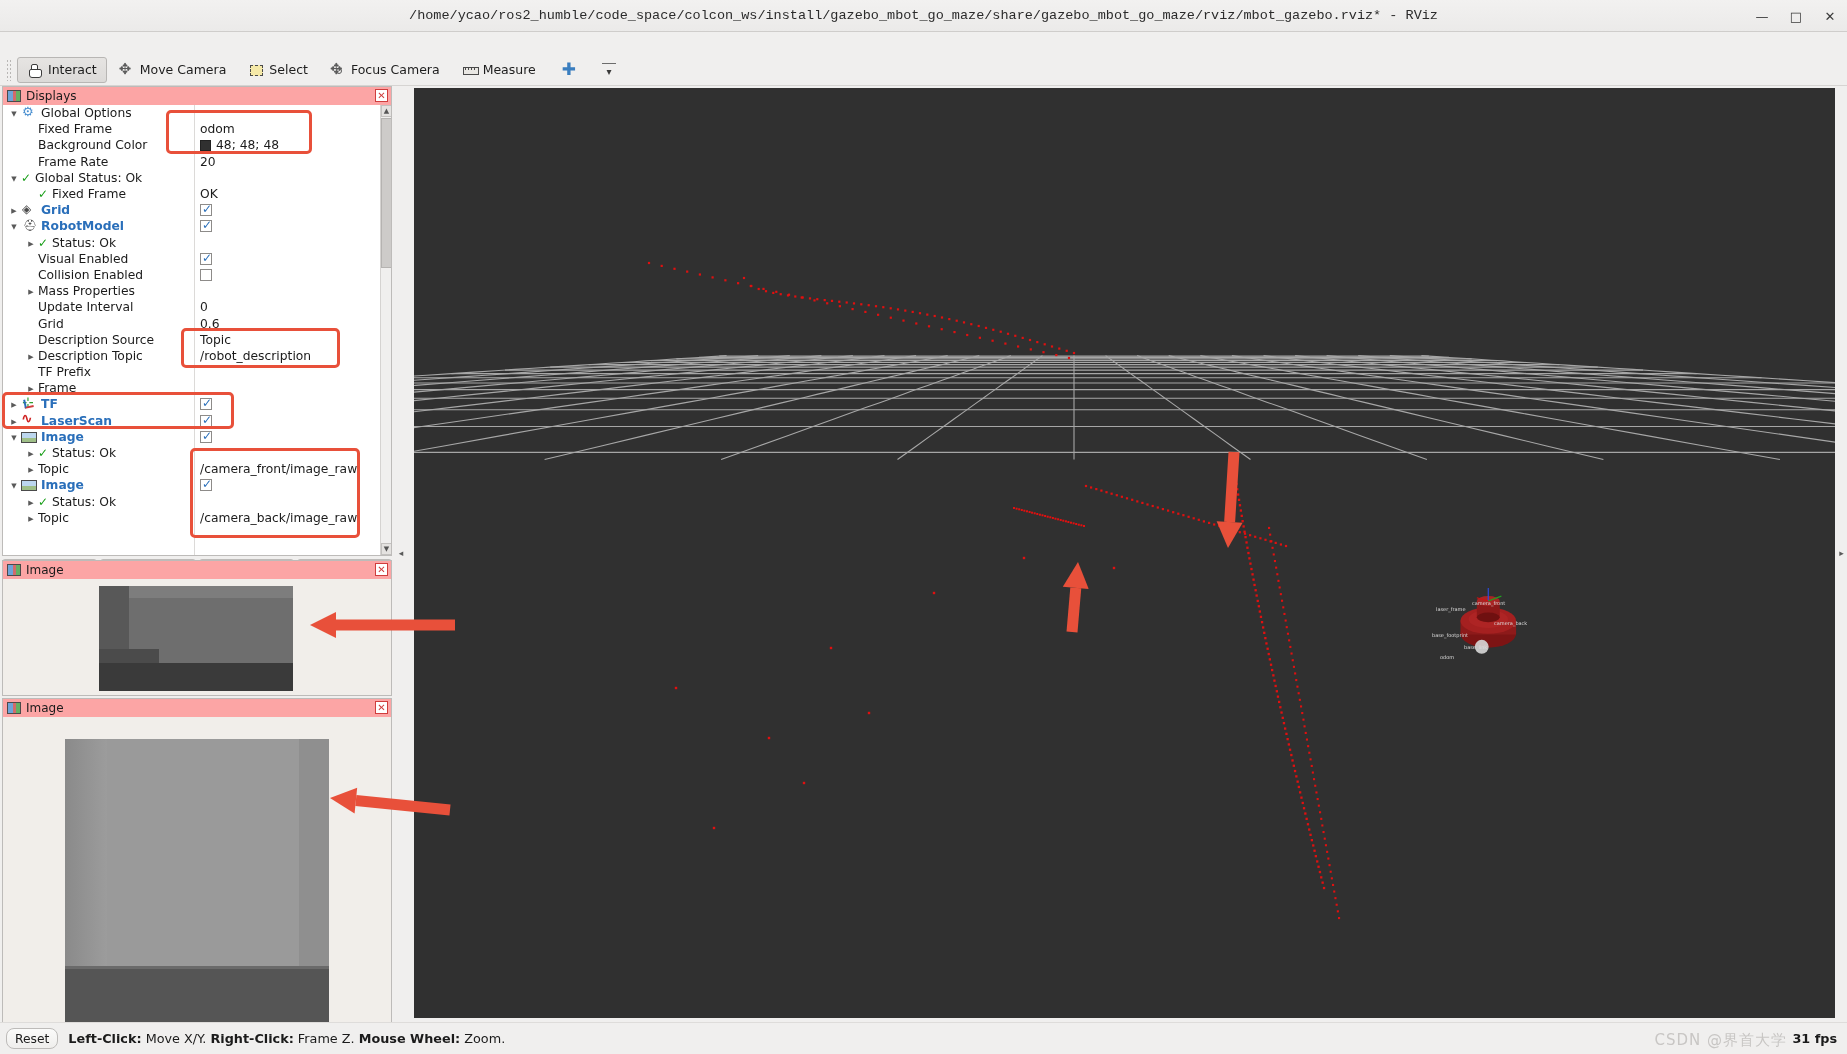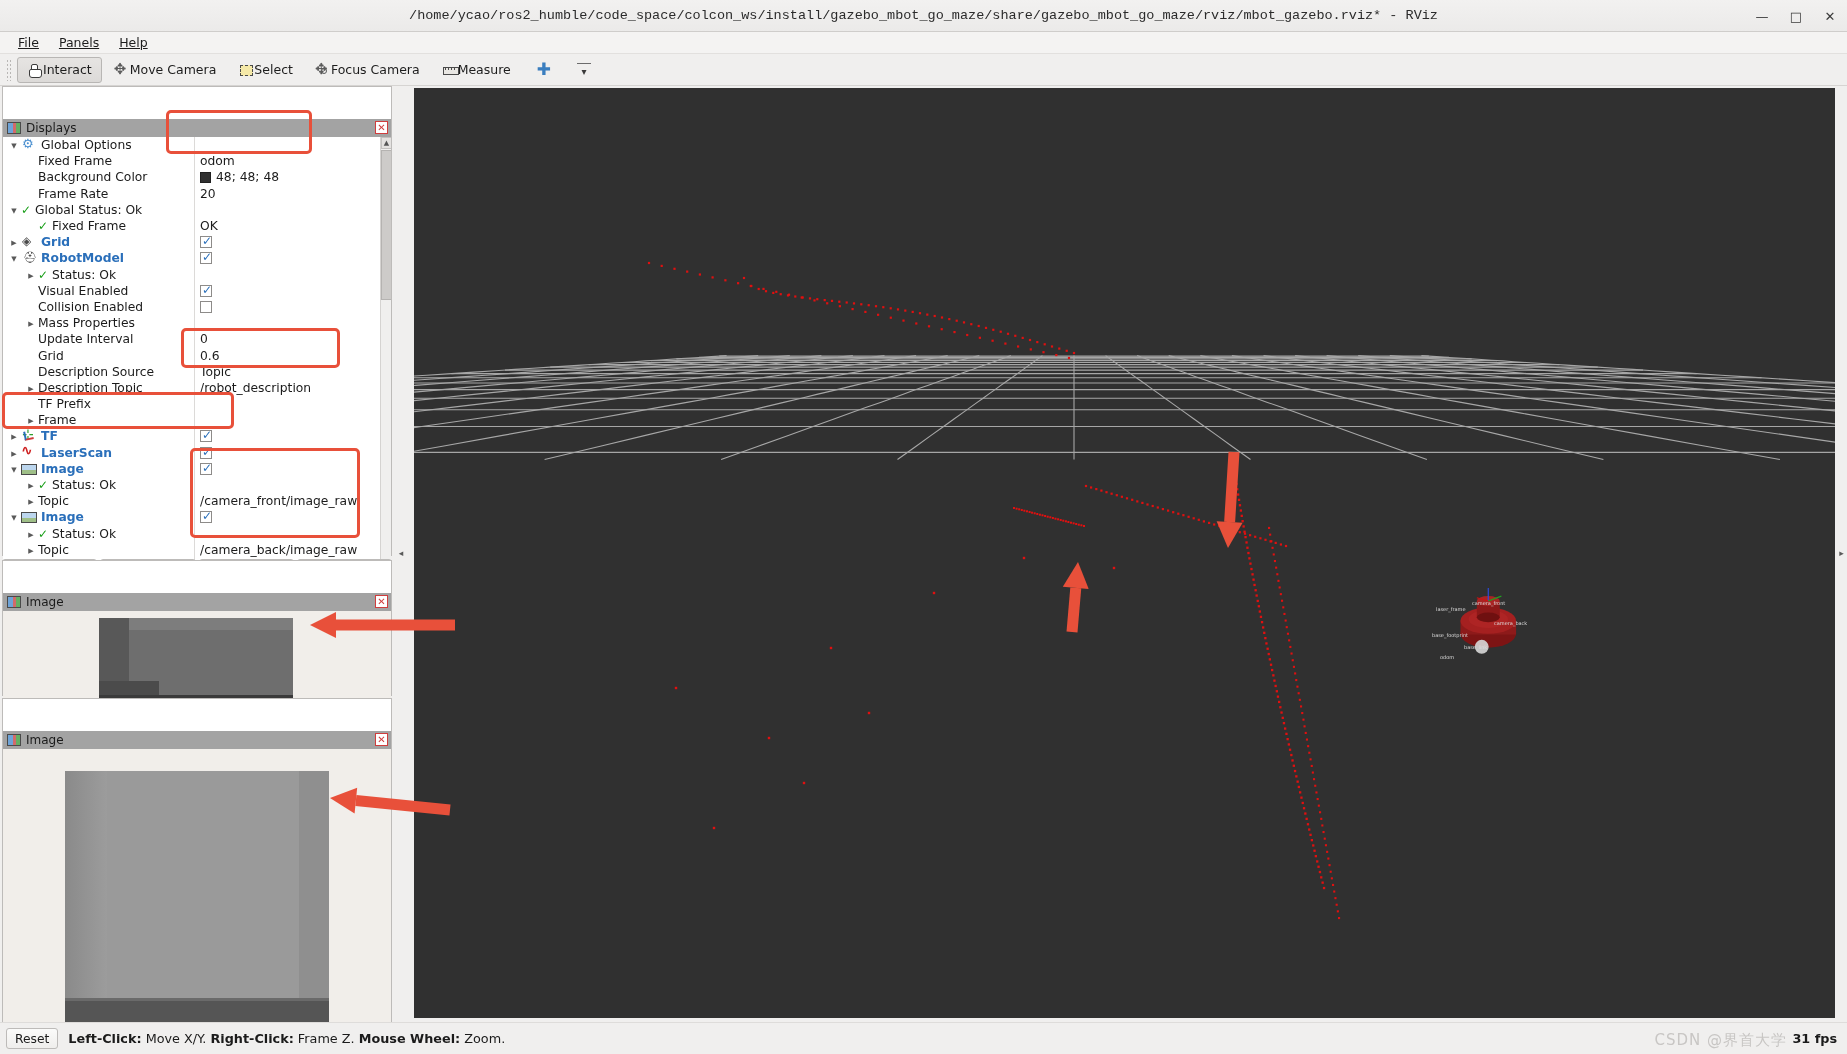--- a/index.html
+++ b/index.html
@@ -55,21 +55,21 @@
     background: #f0efee;
     border-bottom: 1px solid #d6d4d2;
     display: flex; align-items: center; padding-left: 6px; gap: 2px;
   }
   .tb-grip {
     width: 6px; height: 22px; margin-right: 3px;
     background-image: radial-gradient(#b9b7b5 1px, transparent 1px);
     background-size: 3px 4px;
   }
   .tb-btn {
-    display: flex; align-items: center; 
+    display: flex; align-items: center; gap: 5px;
     height: 26px; padding: 0 9px; font-size: 12.5px; color: #1d1d1d;
     border: 1px solid transparent; border-radius: 3px; cursor: default;
     white-space: nowrap;
   }
   .tb-btn.active {
     background: linear-gradient(#e6e4e2, #dcdad8);
     border: 1px solid #b8b6b4;
   }
   .tb-ico { width: 16px; height: 16px; display: inline-block; position: relative; }
 
@@ -117,23 +117,23 @@
     display:flex; flex-direction:column; align-items:center; justify-content:center;
   }
   .tb-caret .bar { width:14px; height:1px; background:#6c6c6c; margin-bottom:2px;}
 
   
   .panel-disp {
     position: absolute; left: 2px; top: 86px; width: 390px; height: 470px;
     background: #ffffff; border: 1px solid #bdbbb9;
   }
   .panel-header {
-    height: 18px; background: #a3a3a3;
+    height: 18px; background: #fca5a5;
     display: flex; align-items: center; padding: 0 4px;
-    font-size: 12px; color: #1b1b1b; position: relative; margin-top: 32px;
+    font-size: 12px; color: #1b1b1b; position: relative;
   }
   .panel-header .ph-ico {
     width: 14px; height: 12px; margin-right: 5px; position: relative;
     border: 1px solid #4a4a4a; background: linear-gradient(90deg,#6fa4d8 40%, #d26a6a 40%, #d26a6a 70%, #63b063 70%);
   }
   .panel-header .ph-close {
     position: absolute; right: 3px; top: 2px;
     width: 13px; height: 13px; border: 1px solid #cf3d3d; background: #ffffff;
     color: #cf3d3d; font-size: 10px; line-height: 11px; text-align: center; cursor: default;
   }
@@ -295,21 +295,21 @@
   .ann-arrow { position:absolute; pointer-events:none; }
 
   
   .statusbar {
     position:absolute; left:0; top:1022px; width:1847px; height:32px;
     background:#f0efee; display:flex; align-items:center; padding-left:6px; gap:10px;
     border-top:1px solid #dedcda;
   }
   .reset-btn {
     height:21px; padding:0 8px; font-size:12.3px; color:#1b1b1b;
-    background:linear-gradient(#fbfbfa,#efeeec); border:1px solid #bdbbb9; border-radius:3px;
+    background:linear-gradient(#fbfbfa,#efeeec); border:1px solid #bdbbb9; border-radius:8px;
     display:flex; align-items:center; cursor:default;
   }
   .status-text { font-size:12.8px; color:#1b1b1b; }
   .status-text b { font-weight:bold; }
   .fps { position:absolute; right:10px; font-size:12.8px; color:#1b1b1b; font-weight:bold; }
   .watermark {
     position:absolute; right:60px; bottom:4px; font-size:15px; color:#c8c6c4;
     letter-spacing:1px; pointer-events:none;
   }
 </style>
@@ -320,25 +320,20 @@
 
   <div class="titlebar">
     <div class="title">/home/ycao/ros2_humble/code_space/colcon_ws/install/gazebo_mbot_go_maze/share/gazebo_mbot_go_maze/rviz/mbot_gazebo.rviz* - RViz</div>
     <div class="win-btns">
       <div class="win-btn">—</div>
       <div class="win-btn">□</div>
       <div class="win-btn">✕</div>
     </div>
   </div>
 
-  <div class="menubar">
-    <div class="menuitem"><u>File</u></div>
-    <div class="menuitem"><u>Panels</u></div>
-    <div class="menuitem"><u>Help</u></div>
-  </div>
 
   <div class="toolbar">
     <div class="tb-grip"></div>
 
     <div class="tb-btn active">
       <span class="tb-ico ico-hand"></span>
       <span>Interact</span>
     </div>
     <div class="tb-btn">
       <span class="tb-ico ico-move"></span>

